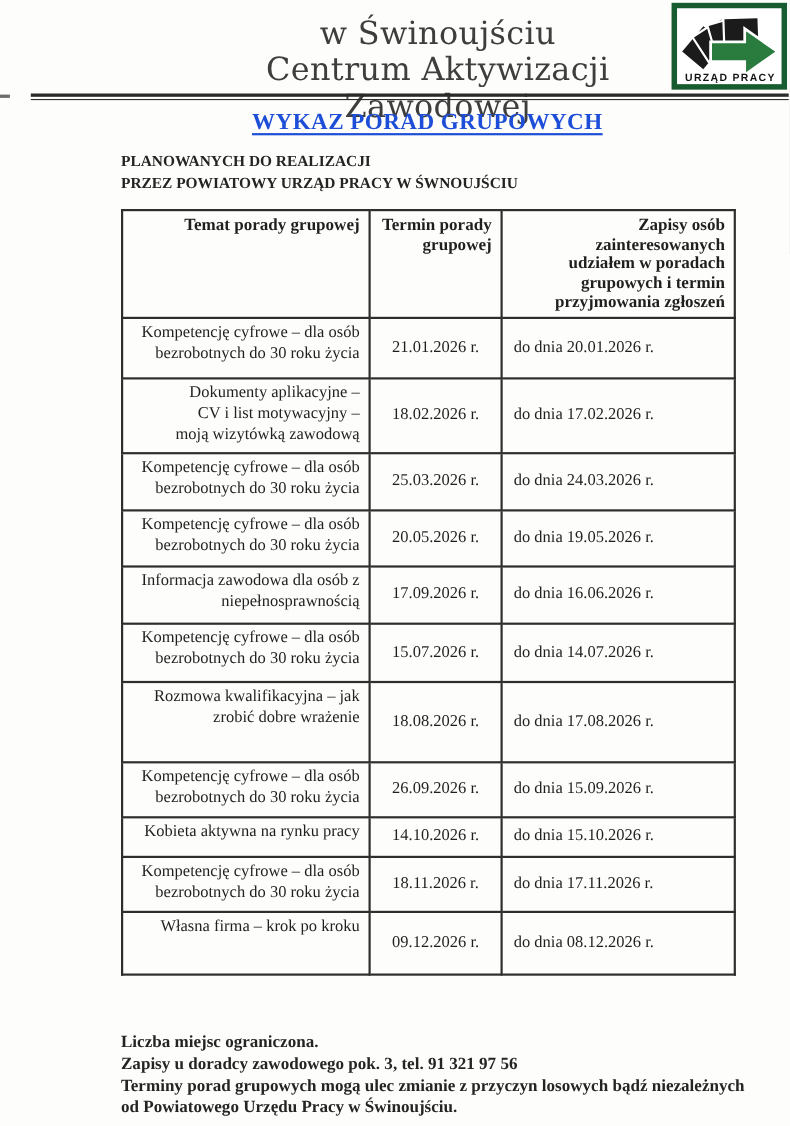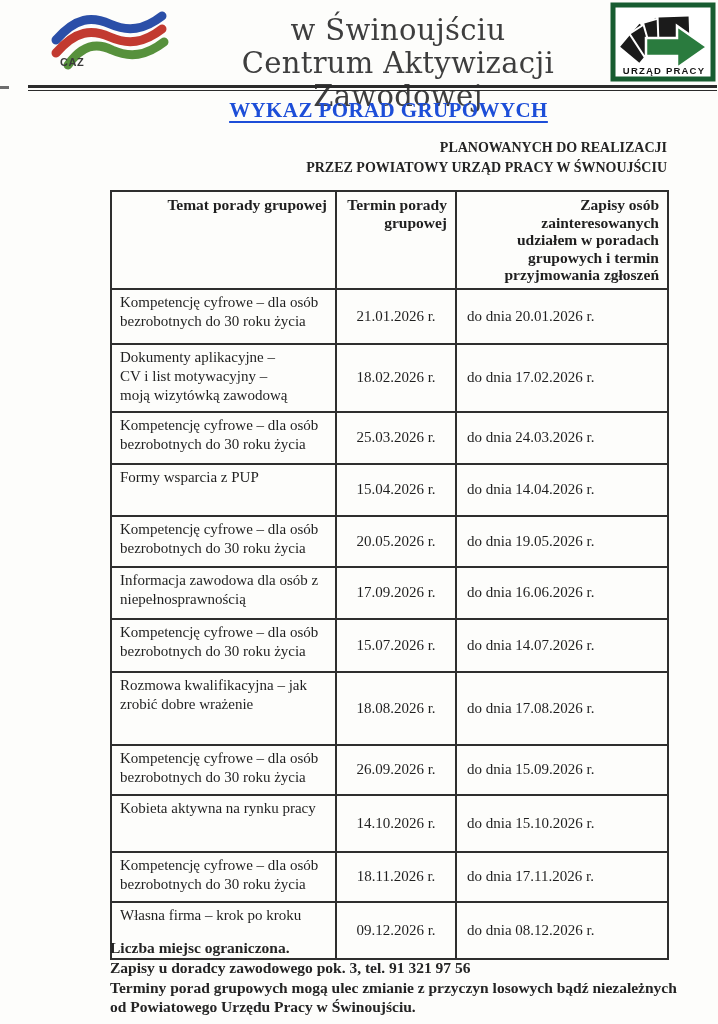--- a/index.html
+++ b/index.html
@@ -24,60 +24,52 @@
   .artifact-dash { position:absolute; left:0; top:86px; width:9px; height:3px; background:#6d6d6d; }
   
   .doc-title {
     position:absolute; left:110px; top:98px; width:557px; text-align:center;
     font-size:21px; font-weight:bold; letter-spacing:0.4px; color:#1d4ed8;
   }
   .doc-title .underlined {
     text-decoration:underline; text-decoration-thickness:2px; text-underline-offset:4px;
   }
   .doc-subtitle {
-    position:absolute; left:110px; top:138px; width:557px; text-align:right;
+    position:absolute; left:110px; top:138px; width:557px; text-align:left;
     font-size:14px; font-weight:bold; line-height:1.4; color:#242424;
   }
   
   table.schedule {
     position:absolute; left:110px; top:190px; width:557px;
     border-collapse:collapse; table-layout:fixed;
   }
   .schedule th, .schedule td {
     border:2px solid #2e2e2e; font-size:15px; white-space:pre-line;
   }
   .schedule th {
     font-weight:bold; text-align:right; vertical-align:top;
     padding:4px 8px; line-height:1.13; font-size:15.5px;
   }
-  .schedule td.topic-cell { vertical-align:top; padding:3px 8px; line-height:1.27; }
+  .schedule td.topic-cell { vertical-align:top; padding:3px 8px; line-height:1.27;text-align:right; }
   .schedule td.date-cell  { vertical-align:middle; text-align:center; padding:2px 4px; }
   .schedule td.signup-cell{ vertical-align:middle; text-align:left; padding:2px 6px 2px 10px; }
   
   .footer-notes {
     position:absolute; left:110px; top:938px; width:612px;
     font-weight:bold; font-size:15.5px; line-height:1.28; color:#242424;
   }
   .footer-notes p { white-space:pre-line; }
 </style>
 </head>
 <body>
 
 <div class="page">
 
   <div class="artifact-dash"></div>
 
-  <div class="caz-logo">
-    <svg viewBox="0 0 126 76" width="126" height="76">
-      <path d="M10,36 C30,13 46,12 64,20 C82,28 98,26 116,12" fill="none" stroke-width="9" stroke-linecap="round" stroke="#2b4fa8"></path>
-      <path d="M10,49 C30,26 46,25 64,33 C82,41 98,39 116,25" fill="none" stroke-width="9" stroke-linecap="round" stroke="#c23a30"></path>
-      <path d="M22,61 C36,41 50,38 66,46 C84,54 100,52 118,38" fill="none" stroke-width="9" stroke-linecap="round" stroke="#57913c"></path>
-      <text x="14" y="62" font-family="Liberation Sans, sans-serif" font-size="11" font-weight="bold" fill="#3a3a3a" letter-spacing="0.5">CAZ</text>
-    </svg>
-  </div>
 
   <div class="org-title">
     <div>w Świnoujściu</div>
     <div>Centrum Aktywizacji Zawodowej</div>
   </div>
 
   <div class="up-logo">
     <svg viewBox="0 0 106 80" width="106" height="80">
       <rect x="3" y="3" width="100" height="74" fill="#ffffff" stroke-width="5" stroke="#175c30"></rect>
       <g stroke="#ffffff" stroke-width="2">
@@ -132,25 +124,20 @@
 moją wizytówką zawodową</td>
           <td class="date-cell">18.02.2026 r.</td>
           <td class="signup-cell">do dnia 17.02.2026 r.</td>
         </tr>
         <tr style="height: 52px;">
           <td class="topic-cell">Kompetencję cyfrowe – dla osób
 bezrobotnych do 30 roku życia</td>
           <td class="date-cell">25.03.2026 r.</td>
           <td class="signup-cell">do dnia 24.03.2026 r.</td>
         </tr>
-        <tr style="height: 52px;">
-          <td class="topic-cell">Formy wsparcia z PUP</td>
-          <td class="date-cell">15.04.2026 r.</td>
-          <td class="signup-cell">do dnia 14.04.2026 r.</td>
-        </tr>
         <tr style="height: 51px;">
           <td class="topic-cell">Kompetencję cyfrowe – dla osób
 bezrobotnych do 30 roku życia</td>
           <td class="date-cell">20.05.2026 r.</td>
           <td class="signup-cell">do dnia 19.05.2026 r.</td>
         </tr>
         <tr style="height: 52px;">
           <td class="topic-cell">Informacja zawodowa dla osób z
 niepełnosprawnością</td>
           <td class="date-cell">17.09.2026 r.</td>
@@ -167,21 +154,21 @@
 zrobić dobre wrażenie</td>
           <td class="date-cell">18.08.2026 r.</td>
           <td class="signup-cell">do dnia 17.08.2026 r.</td>
         </tr>
         <tr style="height: 50px;">
           <td class="topic-cell">Kompetencję cyfrowe – dla osób
 bezrobotnych do 30 roku życia</td>
           <td class="date-cell">26.09.2026 r.</td>
           <td class="signup-cell">do dnia 15.09.2026 r.</td>
         </tr>
-        <tr style="height: 57px;">
+        <tr style="height: 36px;">
           <td class="topic-cell">Kobieta aktywna na rynku pracy</td>
           <td class="date-cell">14.10.2026 r.</td>
           <td class="signup-cell">do dnia 15.10.2026 r.</td>
         </tr>
         <tr style="height: 50px;">
           <td class="topic-cell">Kompetencję cyfrowe – dla osób
 bezrobotnych do 30 roku życia</td>
           <td class="date-cell">18.11.2026 r.</td>
           <td class="signup-cell">do dnia 17.11.2026 r.</td>
         </tr>

